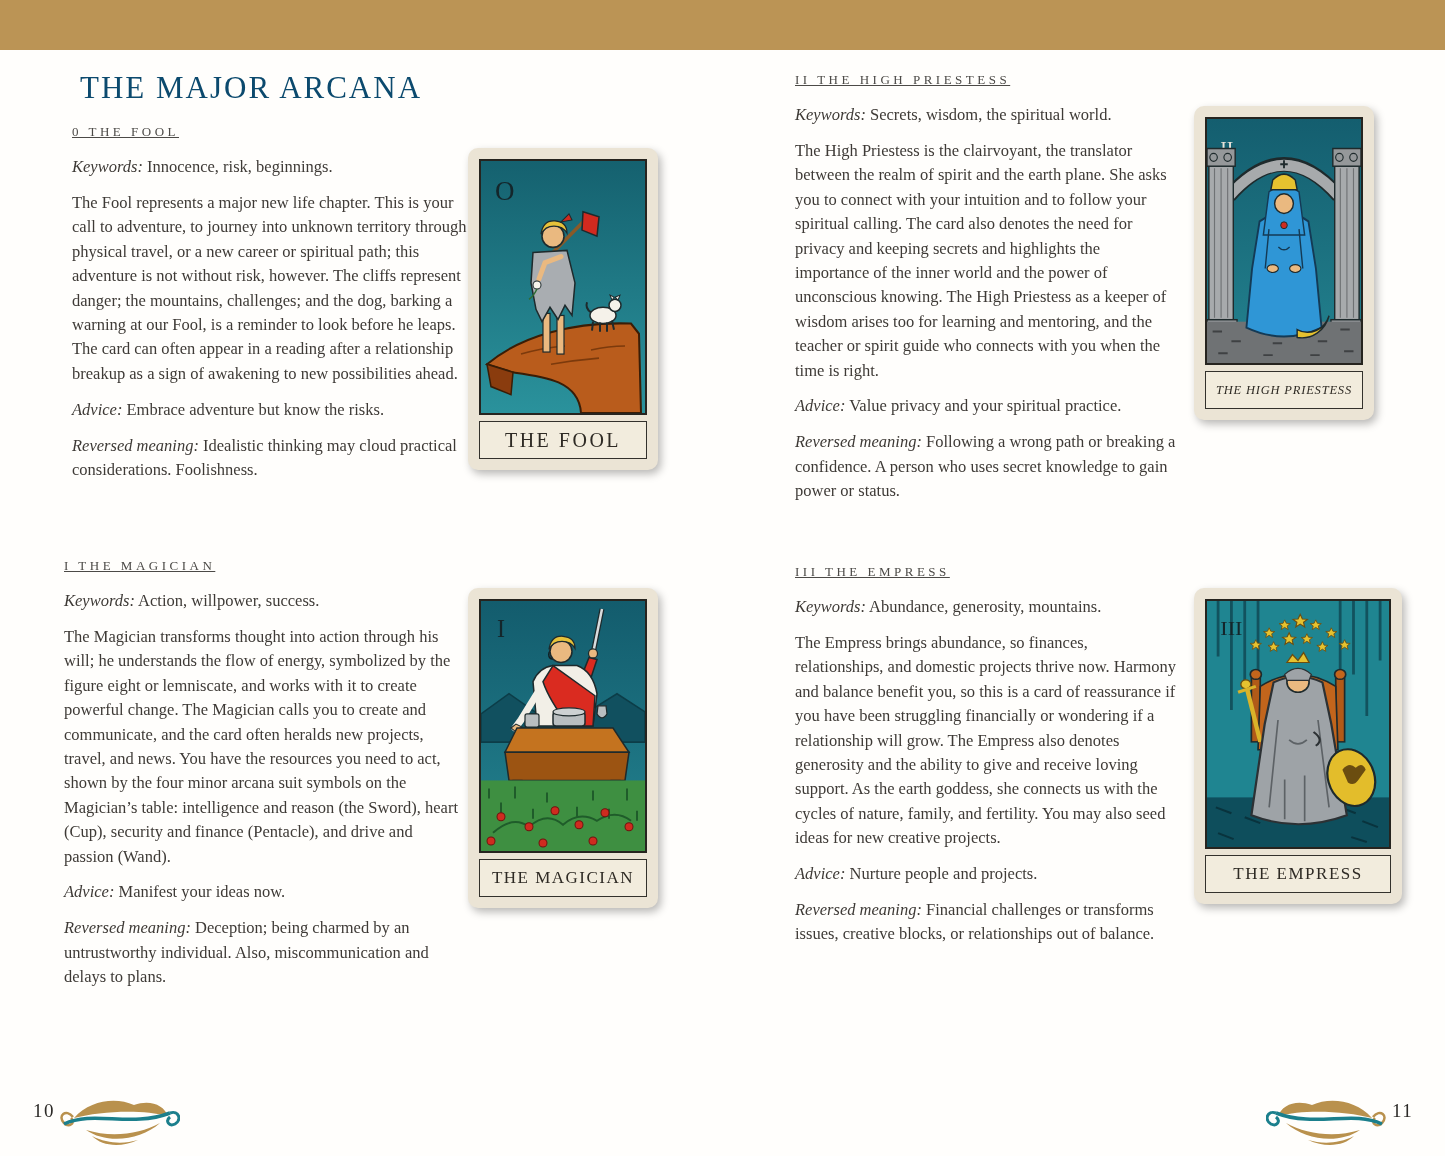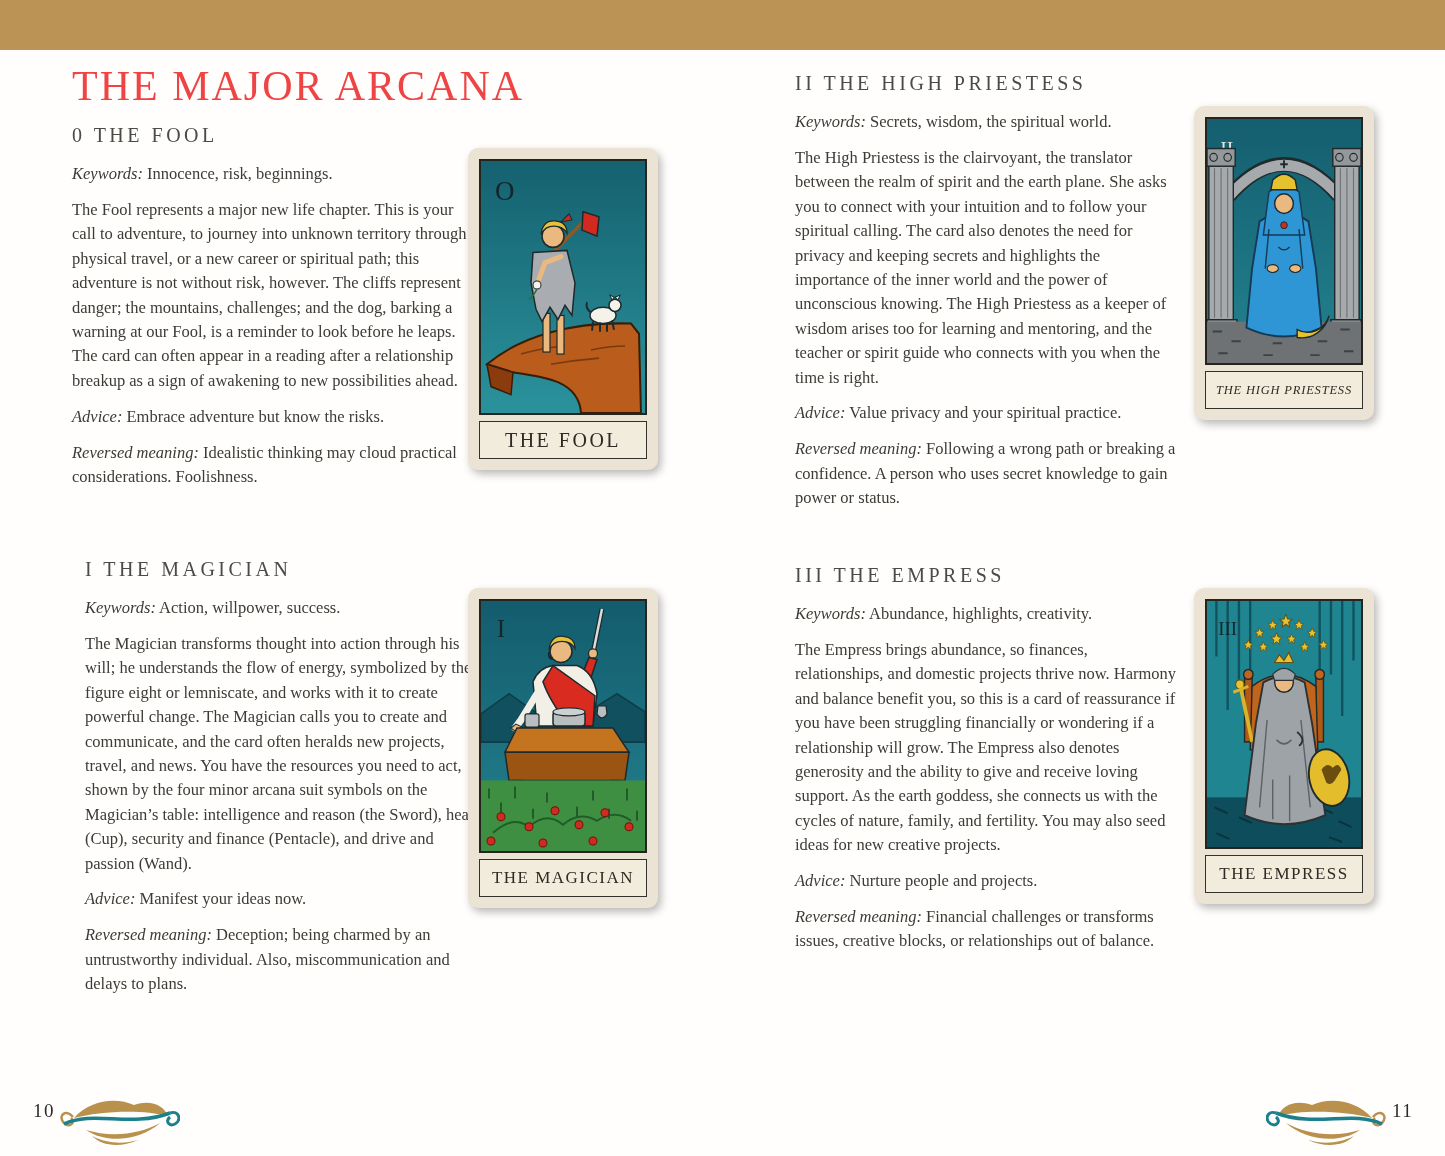--- a/index.html
+++ b/index.html
@@ -1,24 +1,24 @@
 <!DOCTYPE html>
 <html><head>
 <meta charset="utf-8">
 <style>
   html,body{margin:0;padding:0;background:#ffffff;}
   #spread{position:relative;width:1445px;height:1156px;background:#fffefc;
           font-family:"Liberation Serif", serif;color:#3e3a36;overflow:hidden;}
   .topbar{position:absolute;left:0;top:0;width:1445px;height:50px;background:#bb9455;}
 
-  .page-title{position:absolute;left:72px;top:62px;font-size:42px;letter-spacing:2px;
-              color:#ef4444;font-weight:normal;margin:0;}
+  .page-title{position:absolute;left:72px;top:62px;font-size:31px;letter-spacing:2px;
+              color:#0c4a6e;font-weight:normal;margin:8px;}
 
   .section{position:absolute;}
-  .sec-head{font-size:20px;letter-spacing:3.5px;color:#4c4a47;font-weight:normal;margin:0 0 15px 0;}
+  .sec-head{font-size:13px;letter-spacing:3.5px;color:#4c4a47;font-weight:normal;margin:0 0 15px 0;text-decoration:underline;}
   .par{font-size:16.5px;line-height:24.4px;margin:0 0 11.5px 0;color:#3e3a36;}
   .par em{font-style:italic;}
 
   .card{position:absolute;background:#ebe4d5;border-radius:10px;
         box-shadow:3px 4px 8px rgba(0,0,0,0.28);padding:11px;
         display:flex;flex-direction:column;gap:6px;box-sizing:border-box;}
   .card-art{flex:1;border:2px solid #26241f;overflow:hidden;background:#1b7684;}
   .card-art svg{display:block;width:100%;height:100%;}
   .card-band{height:36px;border:1.5px solid #33312c;background:#f2ecdd;
              display:flex;align-items:center;justify-content:center;
@@ -41,21 +41,21 @@
   <h1 class="page-title">THE MAJOR ARCANA</h1>
 
   <div class="section" style="left:72px;top:124px;width:398px;">
     <h2 class="sec-head">0 THE FOOL</h2>
     <p class="par"><em>Keywords:</em> <span>Innocence, risk, beginnings.</span></p>
     <p class="par">The Fool represents a major new life chapter. This is your call to adventure, to journey into unknown territory through physical travel, or a new career or spiritual path; this adventure is not without risk, however. The cliffs represent danger; the mountains, challenges; and the dog, barking a warning at our Fool, is a reminder to look before he leaps. The card can often appear in a reading after a relationship breakup as a sign of awakening to new possibilities ahead.</p>
     <p class="par"><em>Advice:</em> <span>Embrace adventure but know the risks.</span></p>
     <p class="par"><em>Reversed meaning:</em> <span>Idealistic thinking may cloud practical considerations. Foolishness.</span></p>
   </div>
 
-  <div class="section" style="left:85px;top:558px;width:402px;">
+  <div class="section" style="left:64px;top:558px;width:402px;">
     <h2 class="sec-head">I THE MAGICIAN</h2>
     <p class="par"><em>Keywords:</em> <span>Action, willpower, success.</span></p>
     <p class="par">The Magician transforms thought into action through his will; he understands the flow of energy, symbolized by the figure eight or lemniscate, and works with it to create powerful change. The Magician calls you to create and communicate, and the card often heralds new projects, travel, and news. You have the resources you need to act, shown by the four minor arcana suit symbols on the Magician’s table: intelligence and reason (the Sword), heart (Cup), security and finance (Pentacle), and drive and passion (Wand).</p>
     <p class="par"><em>Advice:</em> <span>Manifest your ideas now.</span></p>
     <p class="par"><em>Reversed meaning:</em> <span>Deception; being charmed by an untrustworthy individual. Also, miscommunication and delays to plans.</span></p>
   </div>
 
   <div class="card" style="left:468px;top:148px;width:190px;height:322px;">
     <div class="card-art">
       <svg viewBox="0 0 164 248" preserveAspectRatio="none">
@@ -155,21 +155,21 @@
   <div class="section" style="left:795px;top:72px;width:382px;">
     <h2 class="sec-head">II THE HIGH PRIESTESS</h2>
     <p class="par"><em>Keywords:</em> <span>Secrets, wisdom, the spiritual world.</span></p>
     <p class="par">The High Priestess is the clairvoyant, the translator between the realm of spirit and the earth plane. She asks you to connect with your intuition and to follow your spiritual calling. The card also denotes the need for privacy and keeping secrets and highlights the importance of the inner world and the power of unconscious knowing. The High Priestess as a keeper of wisdom arises too for learning and mentoring, and the teacher or spirit guide who connects with you when the time is right.</p>
     <p class="par"><em>Advice:</em> <span>Value privacy and your spiritual practice.</span></p>
     <p class="par"><em>Reversed meaning:</em> <span>Following a wrong path or breaking a confidence. A person who uses secret knowledge to gain power or status.</span></p>
   </div>
 
   <div class="section" style="left:795px;top:564px;width:382px;">
     <h2 class="sec-head">III THE EMPRESS</h2>
-    <p class="par"><em>Keywords:</em> <span>Abundance, highlights, creativity.</span></p>
+    <p class="par"><em>Keywords:</em> <span>Abundance, generosity, mountains.</span></p>
     <p class="par">The Empress brings abundance, so finances, relationships, and domestic projects thrive now. Harmony and balance benefit you, so this is a card of reassurance if you have been struggling financially or wondering if a relationship will grow. The Empress also denotes generosity and the ability to give and receive loving support. As the earth goddess, she connects us with the cycles of nature, family, and fertility. You may also seed ideas for new creative projects.</p>
     <p class="par"><em>Advice:</em> <span>Nurture people and projects.</span></p>
     <p class="par"><em>Reversed meaning:</em> <span>Financial challenges or transforms issues, creative blocks, or relationships out of balance.</span></p>
   </div>
 
   <div class="card" style="left:1194px;top:106px;width:180px;height:314px;">
     <div class="card-art">
       <svg viewBox="0 0 164 248" preserveAspectRatio="none">
         <defs>
           <linearGradient id="tealH" x1="0" y1="0" x2="0" y2="1">
@@ -209,21 +209,21 @@
           <ellipse cx="70" cy="152" rx="6" ry="4" fill="#eab980" stroke="#1e2a2c" stroke-width="1.2"></ellipse>
           <ellipse cx="94" cy="152" rx="6" ry="4" fill="#eab980" stroke="#1e2a2c" stroke-width="1.2"></ellipse>
           <path d="M66,112 l-4,40 M98,112 l4,40 M76,130 q6,6 12,0" stroke="#143a55" stroke-width="1.5" fill="none"></path>
           <path d="M96,214 a24,24 0 0 0 34,-14 a30,30 0 0 1 -34,22 Z" fill="#e6c22f" stroke="#1e2a2c" stroke-width="1.5"></path>
         </g>
       </svg>
     </div>
     <div class="card-band band-sm">THE HIGH PRIESTESS</div>
   </div>
 
-  <div class="card" style="left:1194px;top:588px;width:180px;height:316px;">
+  <div class="card" style="left:1194px;top:588px;width:208px;height:316px;">
     <div class="card-art">
       <svg viewBox="0 0 164 248" preserveAspectRatio="none">
         <defs>
           <path id="star-emp" d="M0,-5 L1.5,-1.5 L5,-1.2 L2.3,1.1 L3.1,4.8 L0,2.6 L-3.1,4.8 L-2.3,1.1 L-5,-1.2 L-1.5,-1.5 Z"></path>
         </defs>
         <rect width="164" height="248" fill="#1f8591"></rect>
         <path d="M10,0 v56 M22,0 v110 M34,0 v80 M46,0 v130 M120,0 v120 M132,0 v74 M144,0 v116 M156,0 v60 M64,86 v40 M102,88 v36" stroke="#12525e" stroke-width="2.5"></path>
         <text x="12" y="34" font-size="20" font-family="Liberation Serif, serif" fill="#14262b">III</text>
         <g fill="#e6c22f" stroke="#6b4d10" stroke-width="0.8">
           <use href="#star-emp" transform="translate(44,44)"></use>

